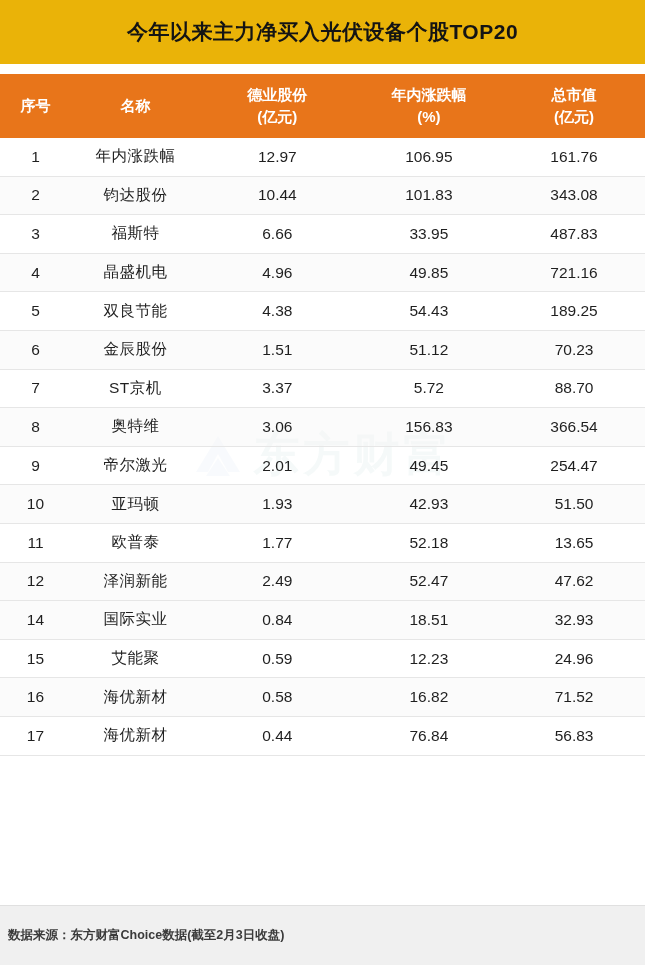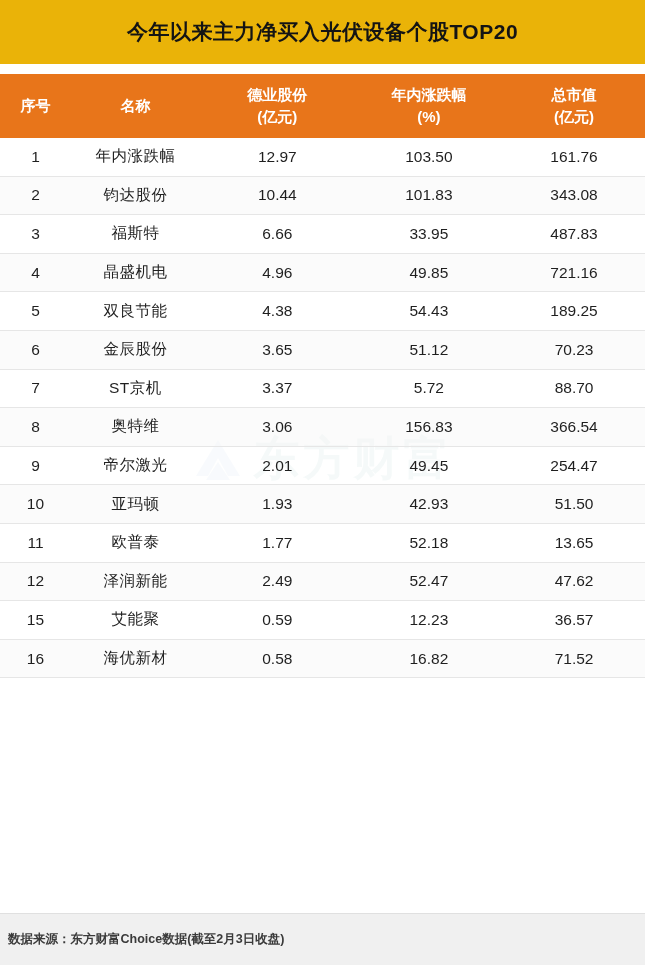--- a/index.html
+++ b/index.html
@@ -106,21 +106,21 @@
     position: relative;
   }
   .wm-text {
     font-size: 46px;
     font-weight: bold;
     color: #0f766e;
     letter-spacing: 4px;
     font-family: "Liberation Sans", sans-serif;
   }
   .footer {
-    height: 52px;
+    height: 60px;
     background: #f0f0f0;
     display: flex;
     align-items: center;
     padding: 16px 8px;
     border-top: 1px solid #e0e0e0;
   }
   .footer-text {
     font-size: 12.5px;
     color: #3a3a3a;
     font-weight: bold;
@@ -178,21 +178,21 @@
             <span>总市值</span>
             <span class="th-line2">(亿元)</span>
           </th>
         </tr>
       </thead>
       <tbody>
         <tr class="row-odd">
           <td class="col-idx">1</td>
           <td class="col-name">年内涨跌幅</td>
           <td>12.97</td>
-          <td>103.50</td>
+          <td>106.95</td>
           <td>161.76</td>
         </tr>
         <tr class="row-even">
           <td class="col-idx">2</td>
           <td class="col-name">钧达股份</td>
           <td>10.44</td>
           <td>101.83</td>
           <td>343.08</td>
         </tr>
         <tr class="row-odd">
@@ -212,21 +212,21 @@
         <tr class="row-odd">
           <td class="col-idx">5</td>
           <td class="col-name">双良节能</td>
           <td>4.38</td>
           <td>54.43</td>
           <td>189.25</td>
         </tr>
         <tr class="row-even">
           <td class="col-idx">6</td>
           <td class="col-name">金辰股份</td>
-          <td>3.65</td>
+          <td>1.51</td>
           <td>51.12</td>
           <td>70.23</td>
         </tr>
         <tr class="row-odd">
           <td class="col-idx">7</td>
           <td class="col-name">ST京机</td>
           <td>3.37</td>
           <td>5.72</td>
           <td>88.70</td>
         </tr>
@@ -258,34 +258,48 @@
           <td>52.18</td>
           <td>13.65</td>
         </tr>
         <tr class="row-even">
           <td class="col-idx">12</td>
           <td class="col-name">泽润新能</td>
           <td>2.49</td>
           <td>52.47</td>
           <td>47.62</td>
         </tr>
+        <tr class="row-even">
+          <td class="col-idx">14</td>
+          <td class="col-name">国际实业</td>
+          <td>0.84</td>
+          <td>18.51</td>
+          <td>32.93</td>
+        </tr>
         <tr class="row-odd">
           <td class="col-idx">15</td>
           <td class="col-name">艾能聚</td>
           <td>0.59</td>
           <td>12.23</td>
-          <td>36.57</td>
+          <td>24.96</td>
         </tr>
         <tr class="row-even">
           <td class="col-idx">16</td>
           <td class="col-name">海优新材</td>
           <td>0.58</td>
           <td>16.82</td>
           <td>71.52</td>
         </tr>
+        <tr class="row-odd">
+          <td class="col-idx">17</td>
+          <td class="col-name">海优新材</td>
+          <td>0.44</td>
+          <td>76.84</td>
+          <td>56.83</td>
+        </tr>
       </tbody>
     </table>
   </div>
 
   <div class="footer">
     <div class="footer-text">数据来源：东方财富Choice数据(截至2月3日收盘)</div>
   </div>
 
 </div>
 

